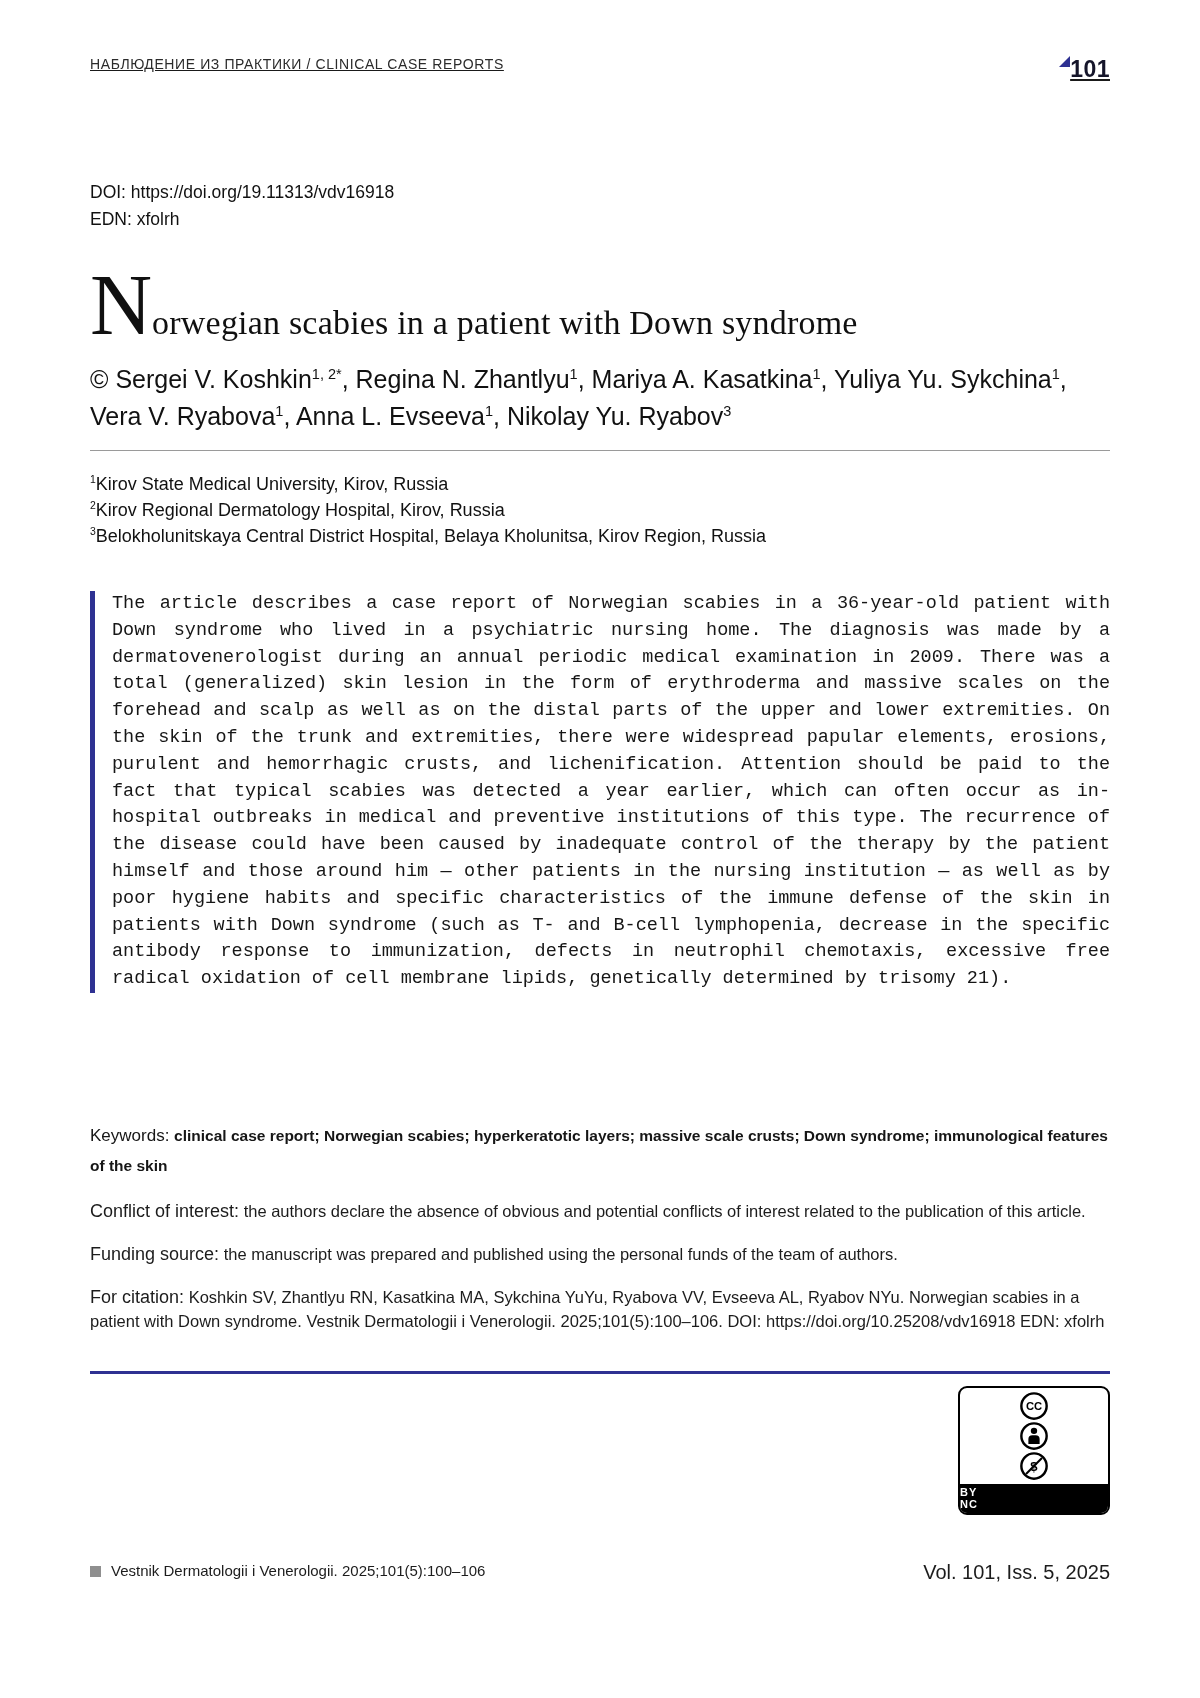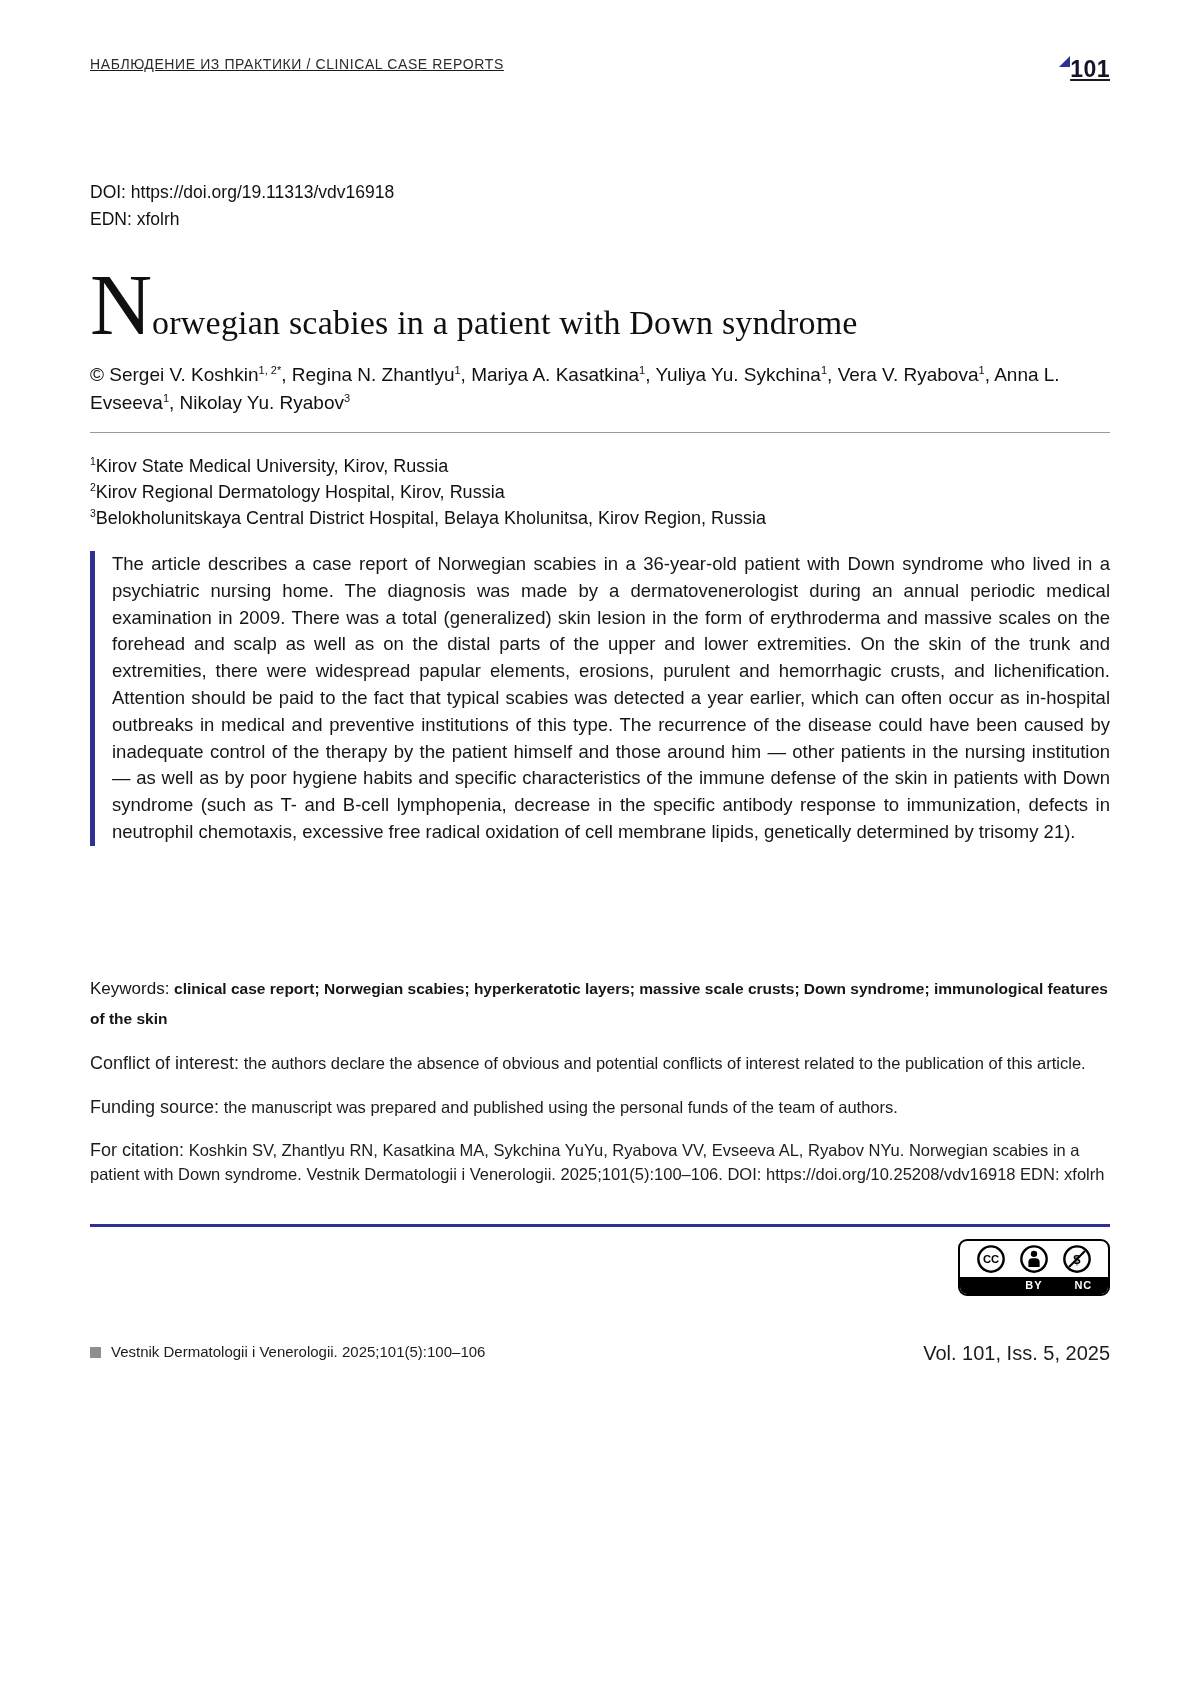--- a/index.html
+++ b/index.html
@@ -37,36 +37,37 @@
   
   .title {
     margin-top: 34px;
     font-family: "Liberation Serif", serif;
     font-weight: 400; color: #101010; line-height: 0.9;
   }
   .title-initial { font-size: 86px; }
   .title-rest { font-size: 34px; letter-spacing: 0.2px; }
 
   
-  .authors { margin-top: 16px; font-size: 19px; line-height: 1.5; color: #111; }
+  .authors { margin-top: 16px; font-size: 25px; line-height: 1.5; color: #111; }
   .authors sup, .affiliations sup { font-size: 0.58em; vertical-align: super; line-height: 0; }
 
   .rule-gray {
     border: none; border-top: 1.5px solid var(--rule-gray, #9a9a9a);
     margin-top: 14px;
   }
 
   
   .affiliations { margin-top: 20px; font-size: 18px; line-height: 1.45; color: #111; }
 
   
   .abstract {
-    margin-top: 20px;
+    margin-top: 42px;
     border-left: 5px solid var(--accent, #2e3192);
     padding-left: 17px;
+    font-family: Liberation Mono, monospace;
   }
   .abstract p {
     font-size: 18.5px; line-height: 1.45; color: #161616;
     text-align: justify;
   }
 
   
   .keywords { margin-top: 128px; font-size: 17px; line-height: 1.75; color: #161616; }
   .kw-text { font-size: 15.5px; font-weight: bold; }
 
@@ -79,24 +80,24 @@
     border: none; border-top: 3px solid var(--accent, #2e3192);
     margin-top: 38px;
   }
 
   
   .cc-wrap { display: flex; justify-content: flex-end; margin-top: 12px; }
   .cc-badge {
     width: 152px; border: 2px solid #000; border-radius: 9px;
     overflow: hidden; background: #fff;
   }
-  .cc-row { display: flex; justify-content: space-around; align-items: center; padding: 3px 10px; }
+  .cc-row { display: flex; justify-content: space-around; align-items: center; padding: 3px 10px; flex-direction: column; }
   .cc-strip {
     background: #000; color: #fff; display: grid;
-    grid-template-columns: 1fr 1fr 1fr; text-align: center;
+    grid-template-columns: 1fr; 
     font-size: 11px; font-weight: bold; letter-spacing: 1px; padding: 2px 0 3px 0;
   }
 
   
   .footer { margin-top: 44px; display: flex; justify-content: space-between; align-items: flex-end; }
   .footer-line { display: flex; align-items: center; gap: 10px; font-size: 15px; line-height: 1.65; color: #1c1c1c; }
   .sq { width: 11px; height: 11px; background: #8f8f8f; display: inline-block; flex: 0 0 auto; }
   .footer-right { font-size: 20px; color: #1c1c1c; }
 </style>
 </head>

